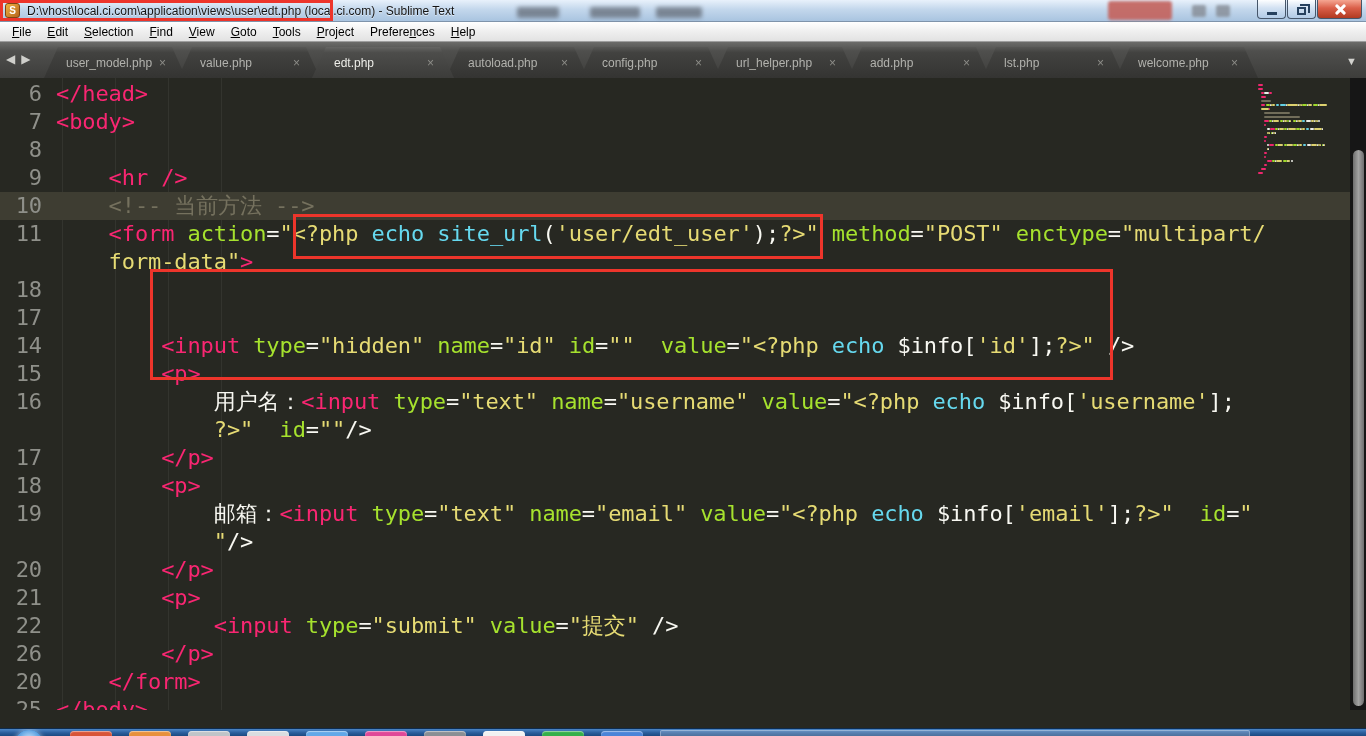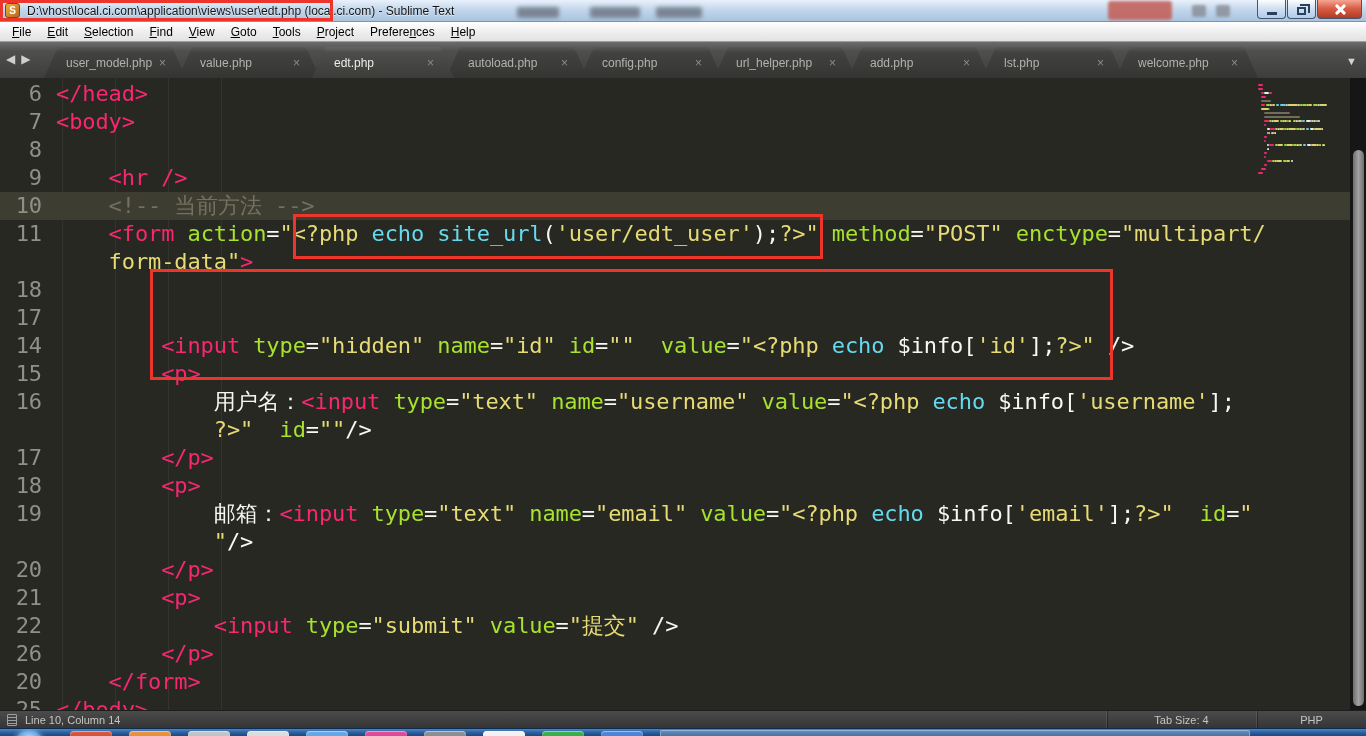--- a/index.html
+++ b/index.html
@@ -421,28 +421,20 @@
       </div>
     <div class="vtrack">
       <div class="vthumb"></div>
     </div>
   </div>
 
   <div class="anno anno-a"></div>
   <div class="anno anno-b"></div>
   <div class="anno anno-c"></div>
 
-  <div class="statusbar">
-    <span class="sb-icon"></span>
-    <span>Line 10, Column 14</span>
-    <div class="sb-right">
-      <div class="sb-seg" style="min-width:150px">Tab Size: 4</div>
-      <div class="sb-seg">PHP</div>
-    </div>
-  </div>
 
   <div class="taskbar">
     <div class="orb"></div>
     <div class="tb-icons">
         <div class="tb-icon" style="background: rgb(216, 84, 56);"></div>
         <div class="tb-icon" style="background: rgb(232, 144, 60);"></div>
         <div class="tb-icon" style="background: rgb(192, 196, 200);"></div>
         <div class="tb-icon" style="background: rgb(218, 221, 224);"></div>
         <div class="tb-icon" style="background: rgb(98, 168, 232);"></div>
         <div class="tb-icon" style="background: rgb(224, 72, 152);"></div>

